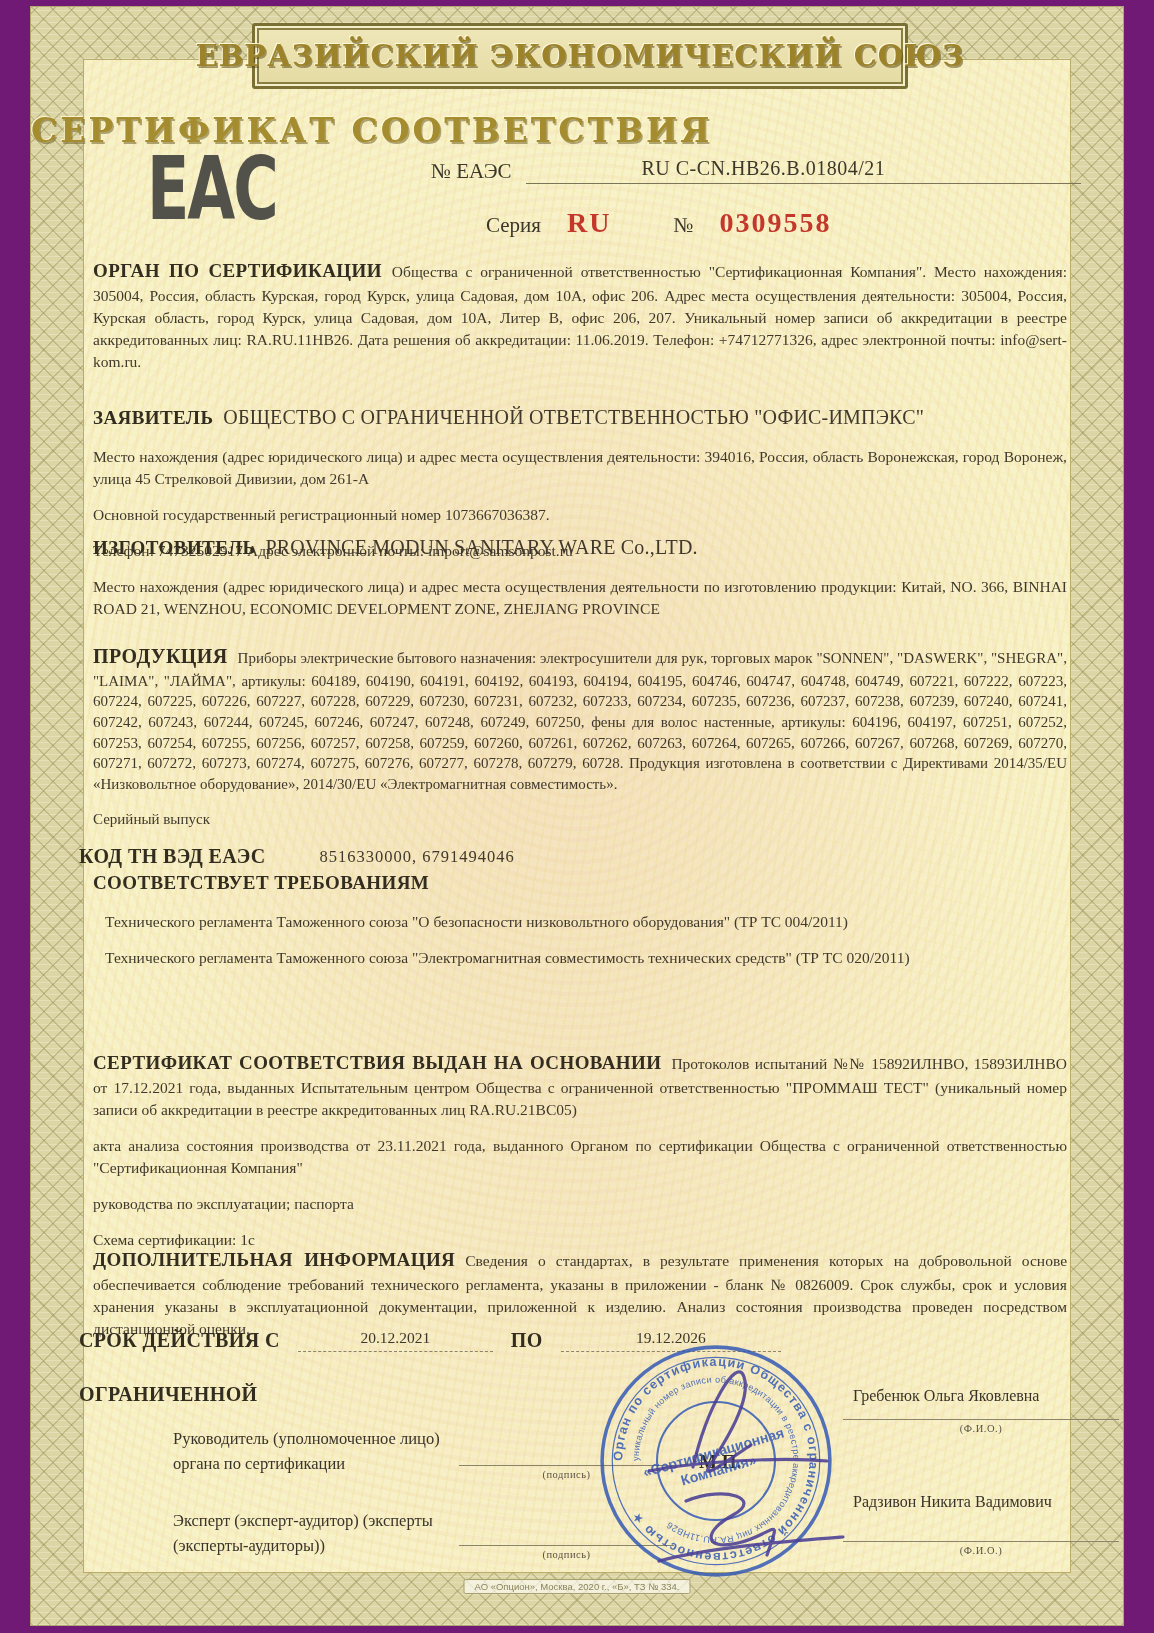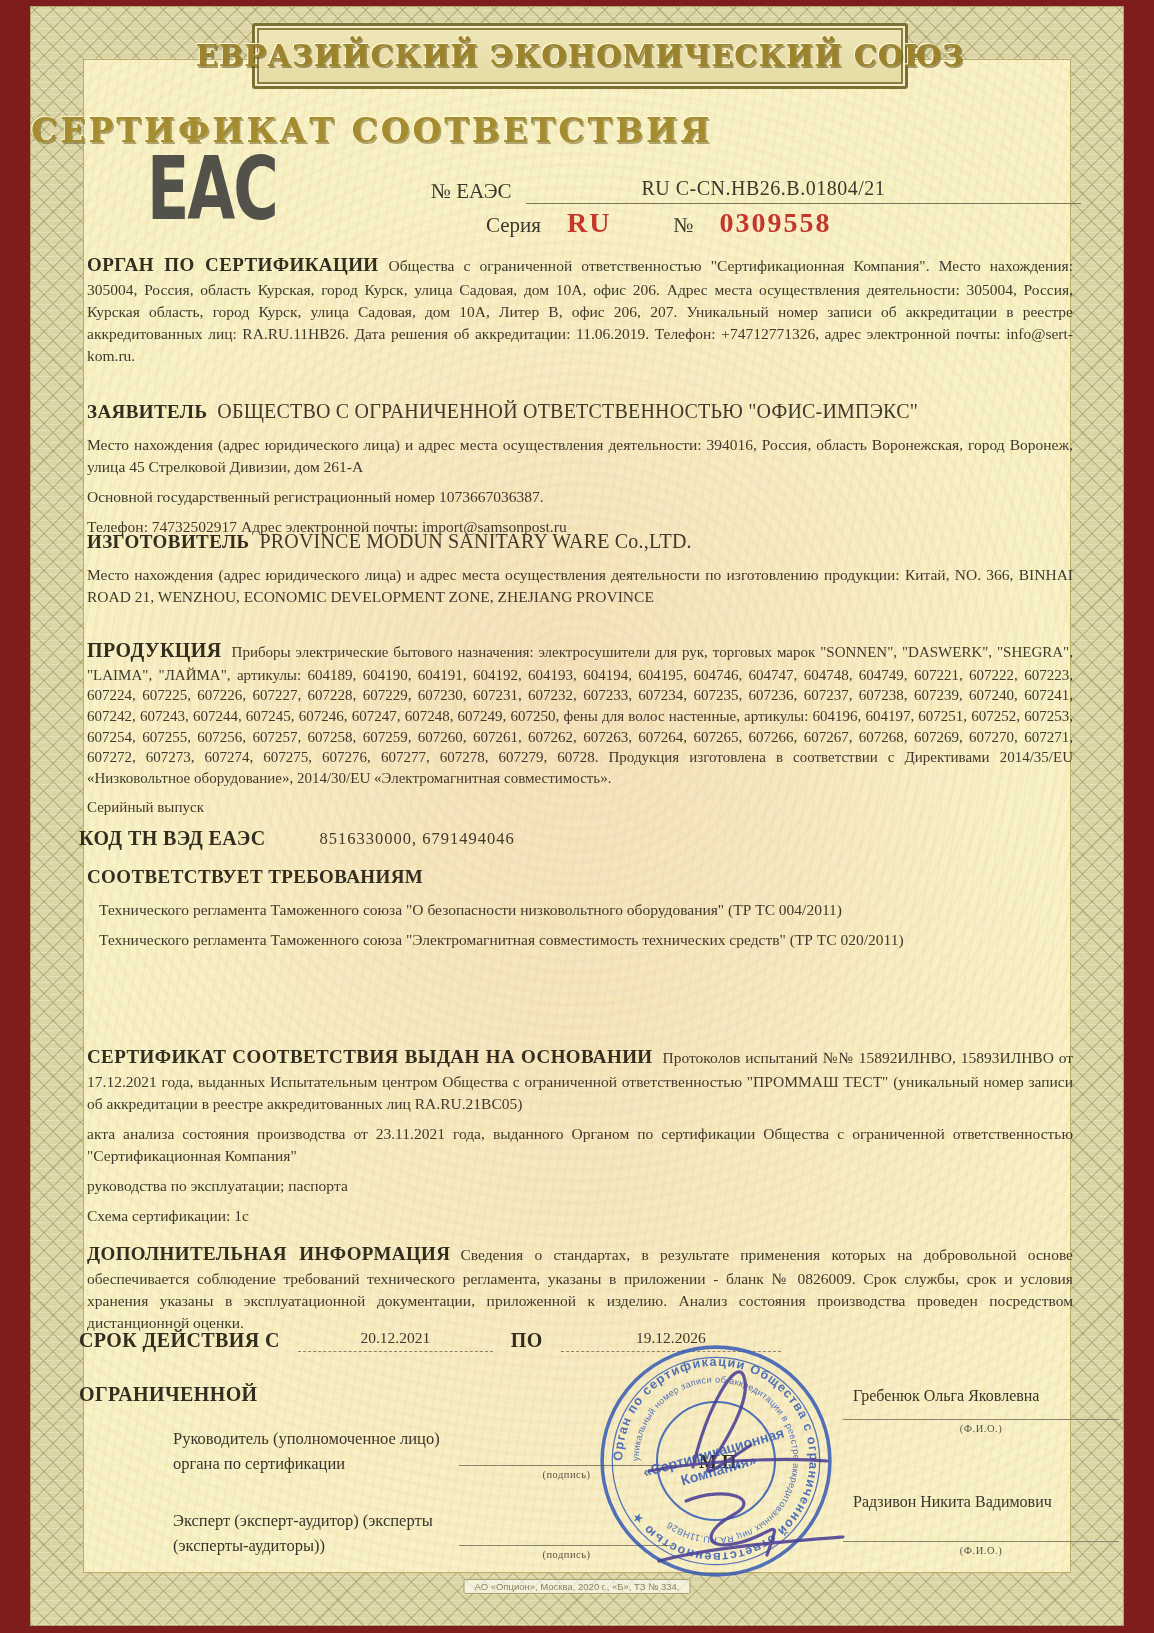--- a/index.html
+++ b/index.html
@@ -1,16 +1,16 @@
 <!DOCTYPE html>
 <html><head>
 <meta charset="utf-8">
 <style>
   html,body{margin:0;padding:0;background:#ffffff;}
-  #page{position:relative;width:1154px;height:1633px;background:#7f1d1d;overflow:hidden;
+  #page{position:relative;width:1154px;height:1633px;background:#701a75;overflow:hidden;
         font-family:"Liberation Serif","DejaVu Serif",serif;color:#40392b;}
   
   #cert{position:absolute;left:30px;top:6px;width:1092px;height:1618px;
         background-color:#dcd5a6;
         background-image:
           repeating-linear-gradient(45deg, rgba(130,120,55,.30) 0 1.5px, transparent 1.5px 13px),
           repeating-linear-gradient(-45deg, rgba(130,120,55,.30) 0 1.5px, transparent 1.5px 13px),
           repeating-linear-gradient(0deg, rgba(255,255,240,.25) 0 1px, transparent 1px 6px);
         border:1px solid #b3a86c;}
   #inner{position:absolute;left:52px;top:52px;right:52px;bottom:52px;
@@ -31,35 +31,35 @@
   .banner span{font-family:"DejaVu Serif","Liberation Serif",serif;font-weight:bold;font-size:29px;
         white-space:nowrap;color:#9c832a;letter-spacing:1px;
         text-shadow:1.5px 1.5px 0 rgba(90,75,20,.55), -1px -1px 0 rgba(255,250,220,.95);}
   .eac{position:absolute;left:116px;top:130px;font-family:"DejaVu Sans","Liberation Sans",sans-serif;
         font-weight:bold;font-size:62px;color:#52524a;letter-spacing:-2px;
         transform:scaleY(1.42);transform-origin:top left;}
   .doc-title{position:absolute;left:0;top:104px;width:100%;
         font-family:"DejaVu Serif","Liberation Serif",serif;font-weight:bold;font-size:33px;
         color:#a58c2e;letter-spacing:3px;
         text-shadow:1.5px 1.5px 0 rgba(100,85,25,.5), -1px -1px 0 rgba(255,250,215,.85);}
-  .numrow{position:absolute;left:400px;top:150px;width:650px;display:flex;align-items:flex-end;margin-top:20px;}
+  .numrow{position:absolute;left:400px;top:150px;width:650px;display:flex;align-items:flex-end;}
   .numrow .lbl{font-size:21px;color:#3d372a;padding-right:14px;white-space:nowrap;}
   .numrow .uline{flex:1;border-bottom:1.5px solid #7d7557;text-align:center;
         font-size:20px;color:#3d372a;padding-bottom:3px;letter-spacing:.5px;transform:translateX(-40px);
         border-bottom-width:0;}
   .numrow .ulinewrap{flex:1;border-bottom:1.5px solid #7d7557;}
   .serierow{position:absolute;left:455px;top:200px;display:flex;align-items:baseline;gap:26px;}
   .serierow .lbl{font-size:21px;color:#3d372a;text-align:center;}
   .serierow .red{color:#c4372b;font-weight:bold;font-size:28px;letter-spacing:2px;}
   .serierow .numsign{font-size:21px;color:#3d372a;margin-left:36px;}
   
   .sec{position:absolute;left:48px;width:1002px;font-size:15.5px;line-height:1.42;text-align:justify;}
   .shead{font-weight:bold;font-size:19px;letter-spacing:.4px;color:#332d20;padding-right:10px;}
   .shead.big{font-size:20px;}
-  .sub{margin:8px;}
+  .sub{margin:14px;}
   .caps{font-size:20px;letter-spacing:.2px;}
   .kodrow{margin-top:4px;display:flex;align-items:center;gap:44px;}
   .kodrow .shead{font-size:20px;}
   
   .validity{position:absolute;left:48px;top:1322px;display:flex;align-items:flex-end;gap:18px;z-index:4;}
   .validity .vlbl{font-weight:bold;font-size:20px;letter-spacing:.4px;color:#332d20;white-space:nowrap;}
   .dline{width:195px;border-bottom:1px dashed #8b836a;text-align:center;font-size:15.5px;padding-bottom:4px;color:#3d372a;}
   .dline.w2{width:220px;}
   .incl{position:absolute;left:48px;top:1376px;font-weight:bold;font-size:20px;letter-spacing:.4px;color:#332d20;z-index:4;}
   .role{position:absolute;font-size:16.5px;color:#3a332a;line-height:1.5;z-index:4;}

